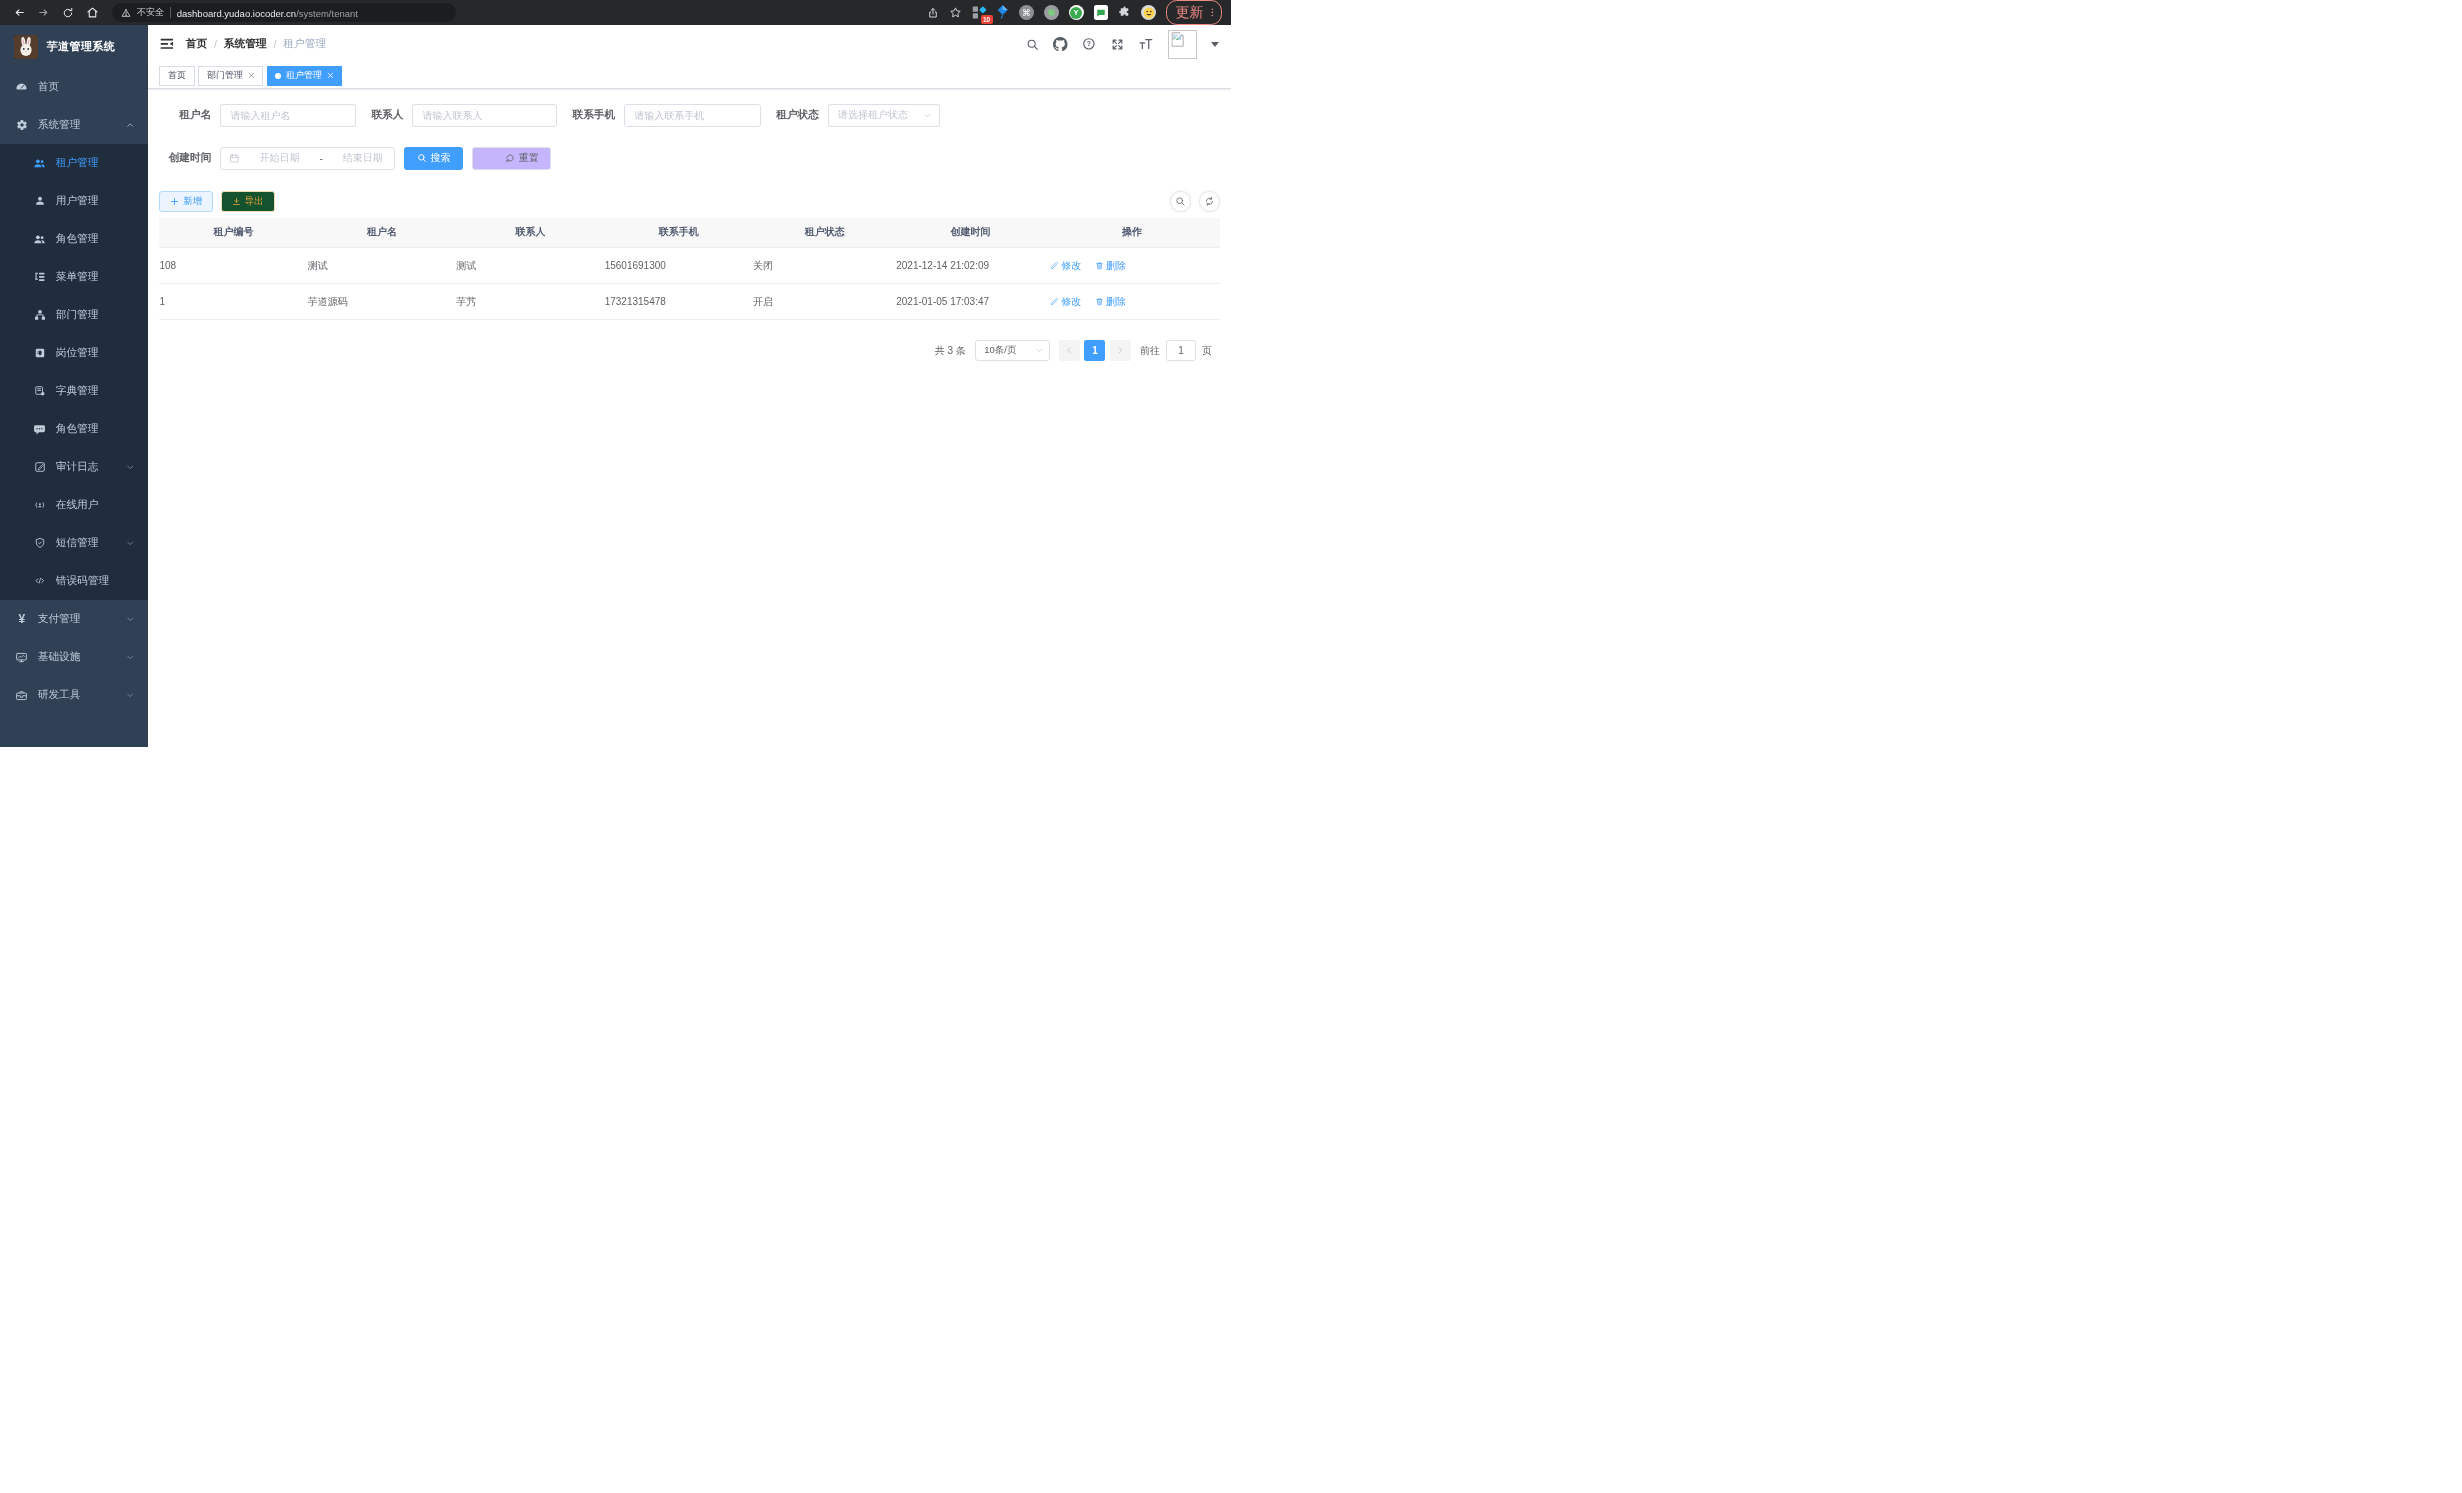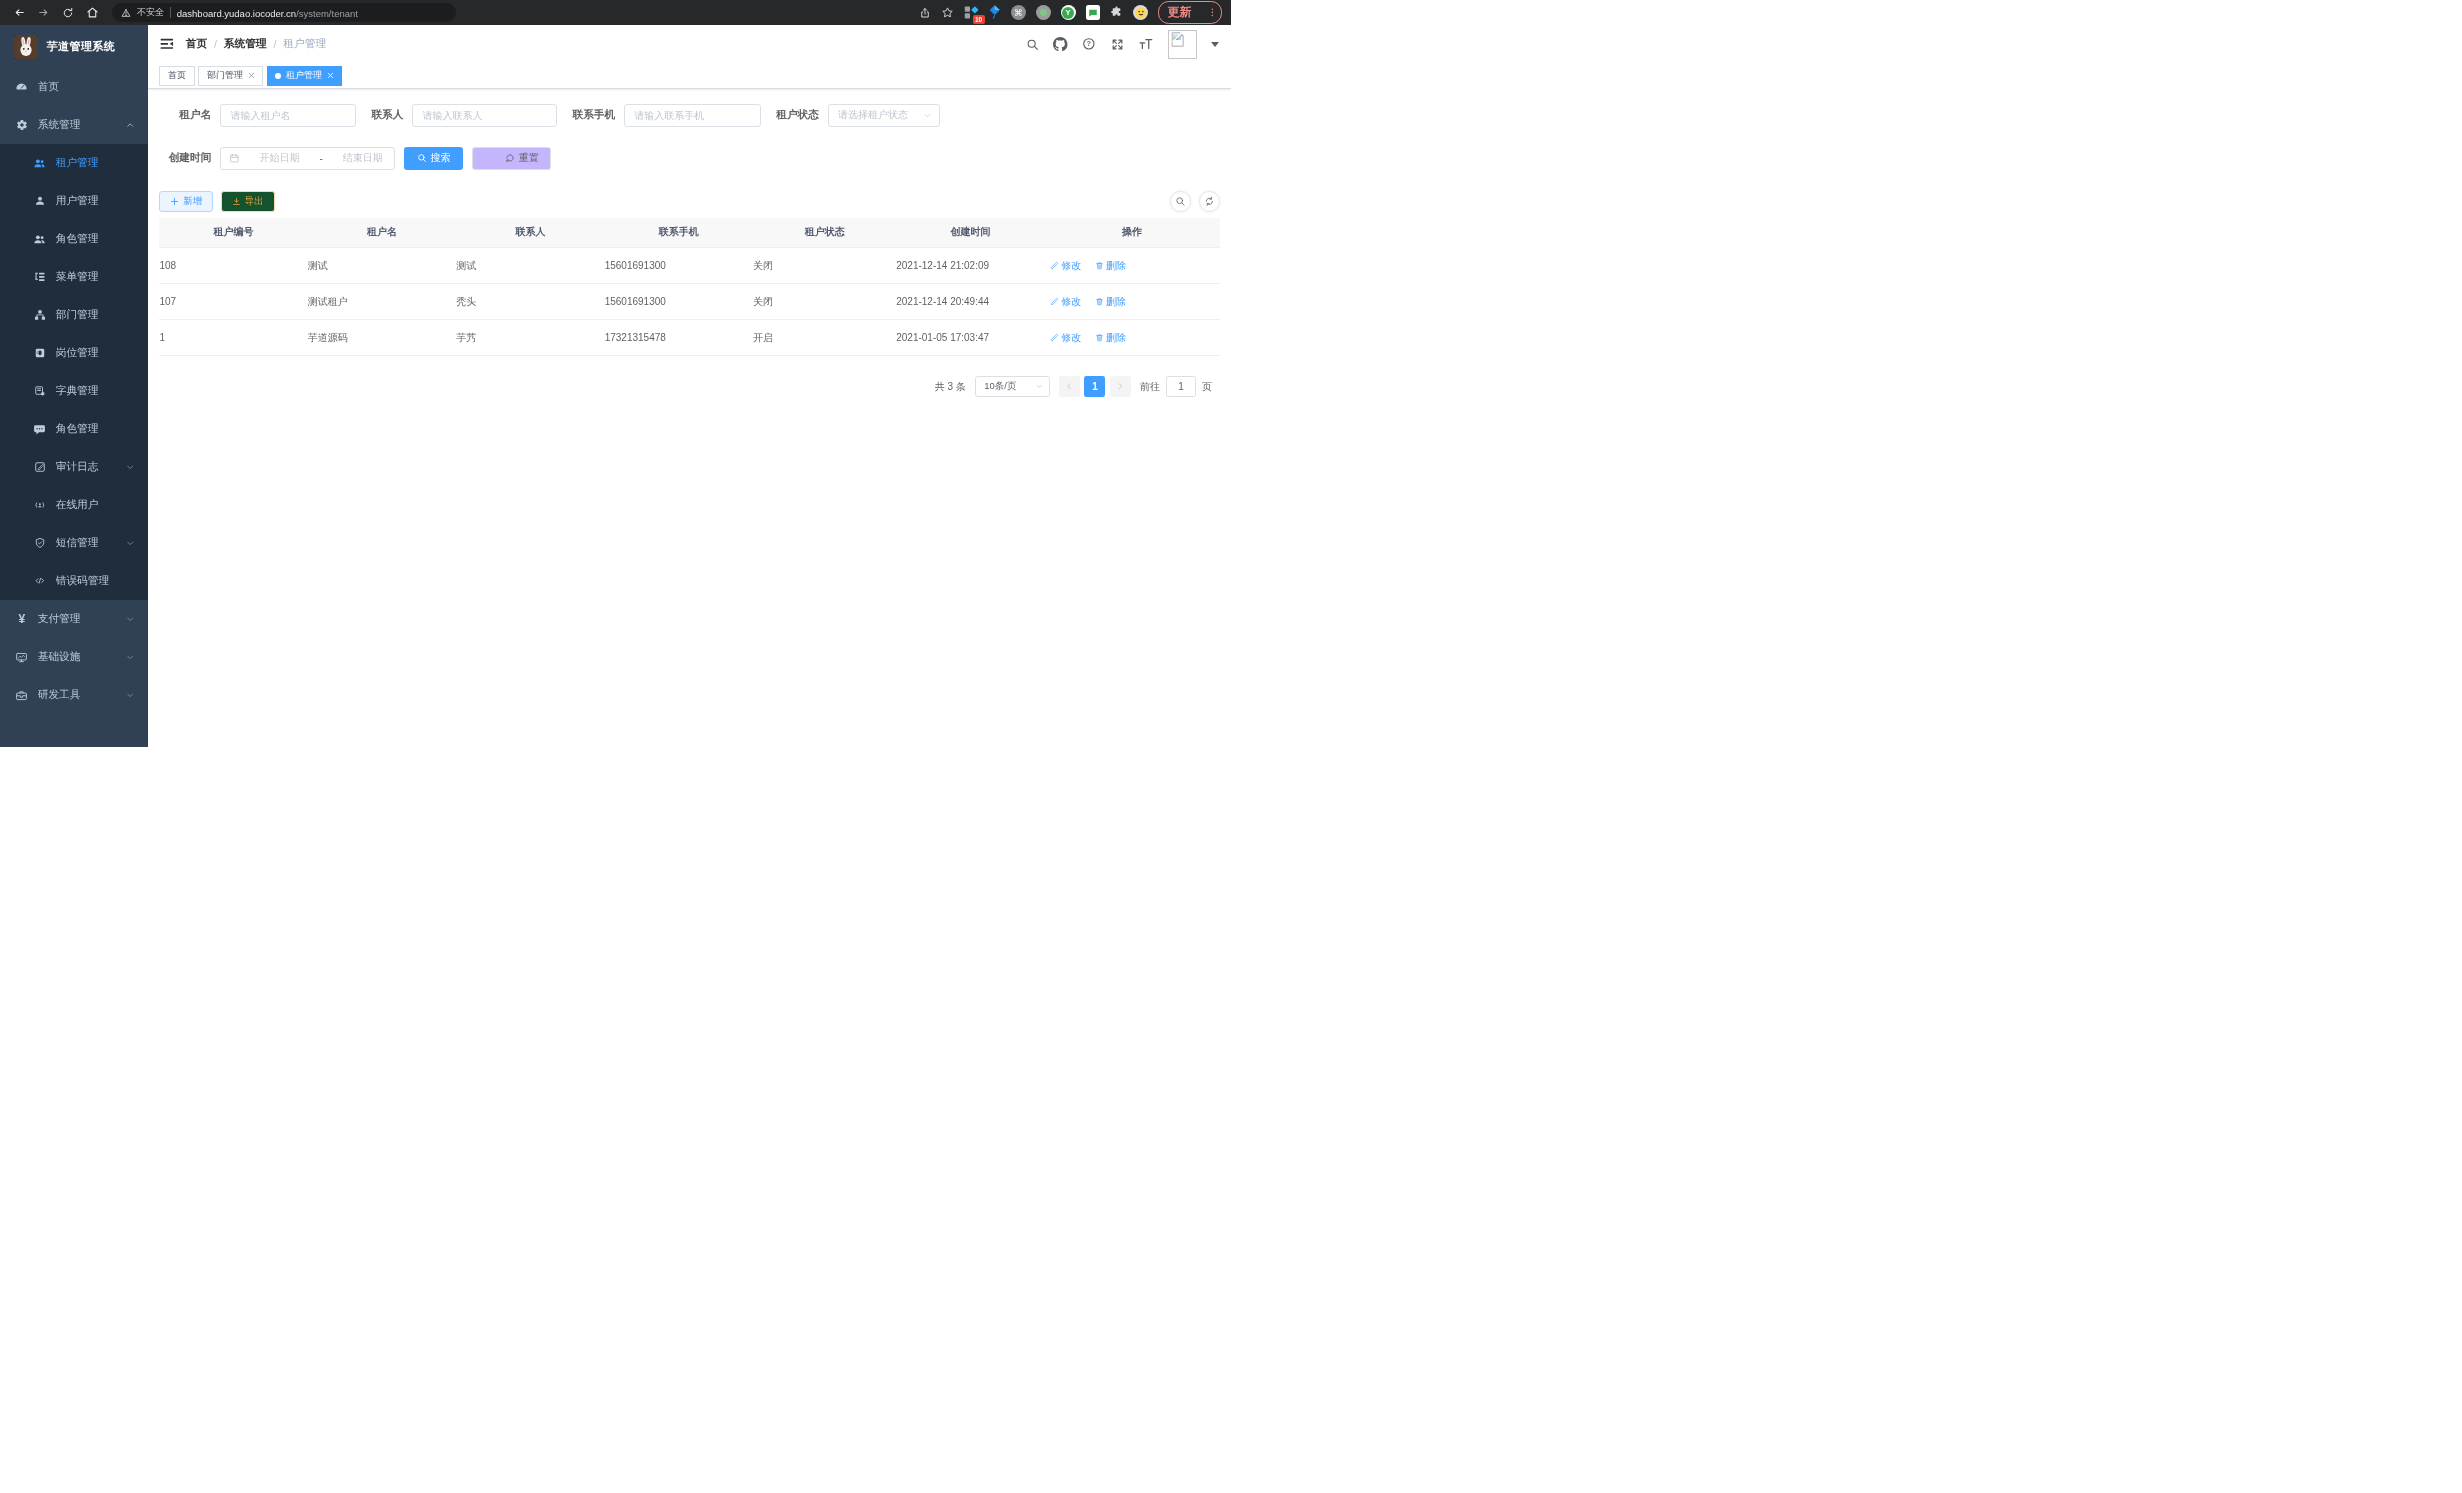--- a/index.html
+++ b/index.html
@@ -22,22 +22,22 @@
   .ext-icon { position:relative; display:flex; align-items:center; justify-content:center; cursor:pointer; }
   .ext-badge { position:absolute; bottom:-3.8px; right:-5.3px; background:#e94235; color:#fff;
     font-size:6.5px; font-weight:700; padding:0.8px 2.3px; border-radius:1.9px; line-height:1.1; }
   .circle-ext { width:15px; height:15px; border-radius:50%; display:flex; align-items:center; justify-content:center; }
   .cmd-circle { background:#8d9093; color:#fff; font-size:9px; font-family:"DejaVu Sans",sans-serif; }
   .rec-circle { background:#9a9c9e; } .rec-circle i { width:6.9px; height:6.9px; border-radius:50%; background:#81c784; }
   .y-circle { background:#fff; } .y-circle i { width:12px; height:12px; border-radius:50%; background:#3aaa4e;
     color:#fff; font-style:normal; font-size:7.6px; font-weight:700; display:flex; align-items:center; justify-content:center; }
   .chat-ext { width:14.5px; height:14.5px; background:#fff; border-radius:2.3px; display:flex; align-items:center; justify-content:center; }
   .emoji-ext { width:15px; height:15px; border-radius:50%; background:#d9dadb; display:flex; align-items:center; justify-content:center; }
-  .update-pill { display:flex; align-items:center; gap:15px; border:1.1px solid #ec8a84; color:#ec8a84;
-    border-radius:10.7px; padding:2.3px 3.8px 2.3px 8.4px; font-size:12px; font-weight:700; cursor:pointer; }
+  .update-pill { display:flex; align-items:center; gap:3px; border:1.1px solid #ec8a84; color:#ec8a84;
+    border-radius:10.7px; padding:2.3px 3.8px 2.3px 8.4px; font-size:14px; font-weight:400; cursor:pointer; }
 
   
   .app { display:flex; height:722px; }
   .sidebar { width:148px; background:#304156; flex-shrink:0; overflow:hidden; }
   .logo-row { height:43px; display:flex; align-items:center; padding-left:13.7px; gap:9px; }
   .app-title { color:#fff; font-size:11px; font-weight:700; letter-spacing:0.4px; }
   .menu-item { height:38px; display:flex; align-items:center; padding:0 13.7px 0 15px;
     color:#bfcbd9; font-size:10.7px; cursor:pointer; }
   .mi-icon { width:13.7px; margin-right:9px; display:flex; justify-content:center; align-items:center; }
   .mi-chev { margin-left:auto; }
@@ -651,43 +651,20 @@
           </tr>
         </thead>
         <tbody>
           <tr>
             <td>108</td>
             <td>测试</td>
             <td>测试</td>
             <td>15601691300</td>
             <td>关闭</td>
             <td>2021-12-14 21:02:09</td>
-            <td>
-              <span class="op-link">
-                <svg width="9" height="9" viewBox="0 0 24 24" fill="none" stroke="#409eff" stroke-width="1.8" stroke-linejoin="round">
-                    <path d="M4 16.8L14.2 6.6l3.2 3.2L7.2 20H4v-3.2z"></path>
-                    <path d="M16 4.8l1.6-1.6 3.2 3.2-1.6 1.6"></path>
-                  </svg>
-                <span>修改</span>
-              </span>
-              <span class="op-link">
-                <svg width="9" height="9" viewBox="0 0 24 24" fill="none" stroke="#409eff" stroke-width="1.8" stroke-linecap="round">
-                    <path d="M4.5 7h15M9.5 7V4.5h5V7M6.5 7l1 13.5h9l1-13.5M10.3 10.5v6.5M13.7 10.5v6.5"></path>
-                  </svg>
-                <span>删除</span>
-              </span>
-            </td>
-          </tr>
-          <tr>
-            <td>107</td>
-            <td>测试租户</td>
-            <td>秃头</td>
-            <td>15601691300</td>
-            <td>关闭</td>
-            <td>2021-12-14 20:49:44</td>
             <td>
               <span class="op-link">
                 <svg width="9" height="9" viewBox="0 0 24 24" fill="none" stroke="#409eff" stroke-width="1.8" stroke-linejoin="round">
                     <path d="M4 16.8L14.2 6.6l3.2 3.2L7.2 20H4v-3.2z"></path>
                     <path d="M16 4.8l1.6-1.6 3.2 3.2-1.6 1.6"></path>
                   </svg>
                 <span>修改</span>
               </span>
               <span class="op-link">
                 <svg width="9" height="9" viewBox="0 0 24 24" fill="none" stroke="#409eff" stroke-width="1.8" stroke-linecap="round">

